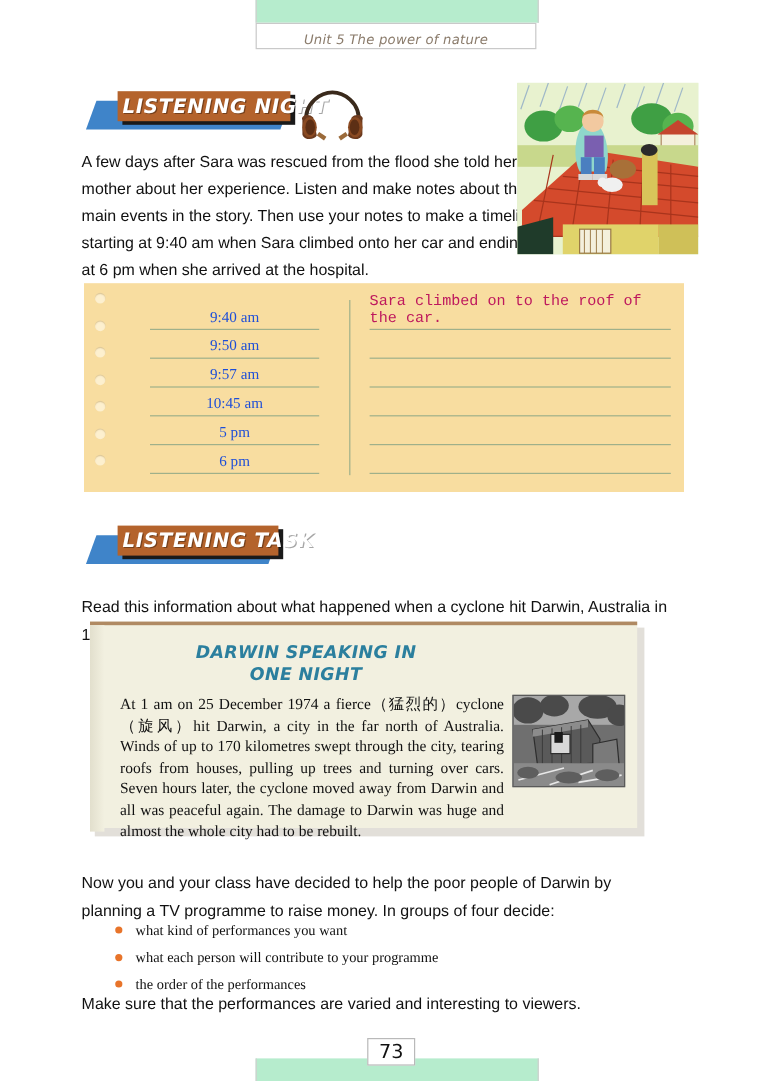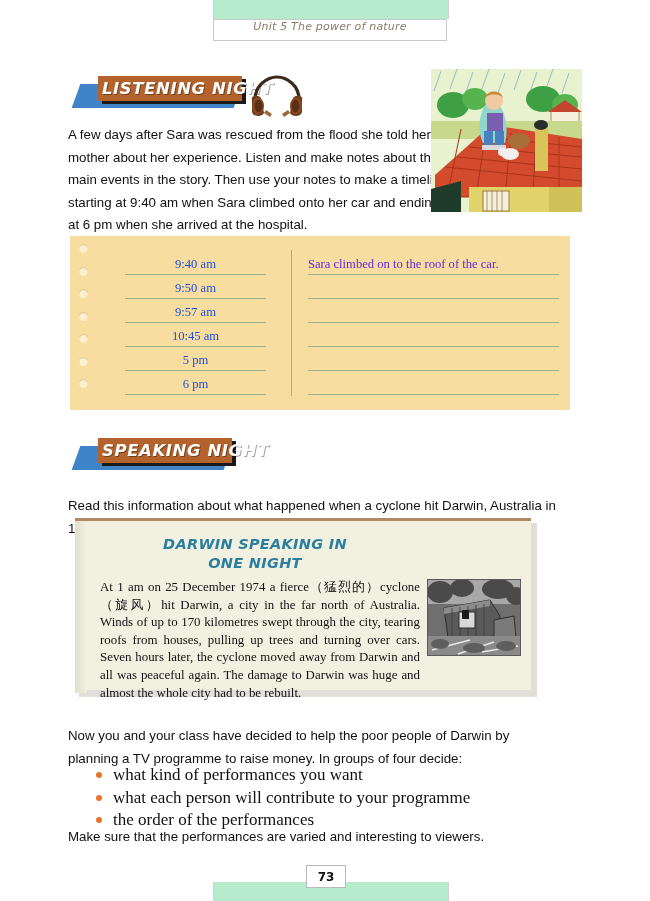--- a/index.html
+++ b/index.html
@@ -21,21 +21,21 @@
   .runhead-band{
     position:absolute;left:0;top:0;width:234px;height:19px;
     background:#b6eccd;
     border-left:1px solid #cfcfcf;border-right:1px solid #cfcfcf;
   }
   .runhead-box{
     position:absolute;left:0;top:19px;width:234px;height:22px;
     box-sizing:border-box;
     border:1px solid #c9c9c9;
     background:#fff;
-    display:flex;align-items:flex-start;justify-content:center;
+    display:flex;align-items:flex-end;justify-content:center;
   }
   .runhead-text{
     font-family:"DejaVu Sans",sans-serif;
     font-style:italic;font-size:11px;color:#8a7b6b;letter-spacing:.2px;
   }
 
   
   .banner{position:absolute;height:34px;}
   .banner .para{
     position:absolute;left:0;top:8px;height:24px;
@@ -116,22 +116,22 @@
   }
   .np-time{
     font-family:"Liberation Serif",serif;
     font-size:12.6px;color:#1d4ed8;padding-bottom:2px;
   }
   .np-note-line{
     position:absolute;left:238px;width:251px;border-bottom:1.2px solid #9fb08a;
     height:21px;display:flex;align-items:flex-end;
   }
   .np-note{
-    font-family:Liberation Serif, serif;
-    font-size:12.6px;color:#6d28d9;padding-bottom:2px;
+    font-family:Liberation Mono, monospace;
+    font-size:12.6px;color:#be185d;padding-bottom:2px;
   }
 
   
   .article{
     position:absolute;left:75px;top:518px;width:460px;height:177px;
   }
   .article-shadow{
     position:absolute;left:4px;top:5px;width:458px;height:174px;
     background:rgba(150,140,120,.28);
   }
@@ -168,38 +168,38 @@
 
   
   .bullets{position:absolute;left:96px;top:766px;width:420px;}
   .bullet-row{display:flex;align-items:flex-start;margin-bottom:4.5px;}
   .bullet-dot{
     width:6px;height:6px;border-radius:50%;
     background:#e8742a;margin-top:6px;margin-right:11px;flex:none;
   }
   .bullet-label{
     font-family:"Liberation Serif",serif;
-    font-size:17px;line-height:18px;color:#111;
+    font-size:12px;line-height:18px;color:#111;
   }
 
   
   .footer{position:absolute;left:0;top:864px;width:650px;height:37px;}
   .footer-band{
     position:absolute;left:213px;top:18px;width:234px;height:19px;
     background:#b6eccd;
     border-left:1px solid #cfcfcf;border-right:1px solid #cfcfcf;
   }
   .page-number-box{
     position:absolute;left:306px;top:1px;width:40px;height:23px;
     box-sizing:border-box;border:1px solid #b9b9b9;background:#fff;
     display:flex;align-items:center;justify-content:center;
   }
   .page-number{
     font-family:"DejaVu Sans",sans-serif;
-    font-weight:bold;font-size:12px;color:#111;
+    font-weight:normal;font-size:16px;color:#111;
   }
 </style>
 </head>
 <body>
 
 <div class="page">
 
   <div class="runhead">
     <div class="runhead-band" style="background: rgb(182, 236, 205);"></div>
     <div class="runhead-box">
@@ -360,21 +360,21 @@
             <span class="np-note"></span>
           </div>
         </div>
       </div>
   </div>
 
   <div class="banner" id="speaking-banner">
     <div class="para"></div>
     <div class="shadow"></div>
     <div class="plate">
-      <div class="btxt">SPEAKING NIGHT</div>
+      <div class="btxt">LISTENING TASK</div>
     </div>
   </div>
 
   <div class="para-sans" id="speaking-intro">Read this information about what happened when a cyclone hit Darwin, Australia in 1974.</div>
 
   <div class="article">
     <div class="article-shadow"></div>
     <div class="article-body">
       <div class="article-curl"></div>
       <div class="article-title" style="color: rgb(43, 127, 158);">

